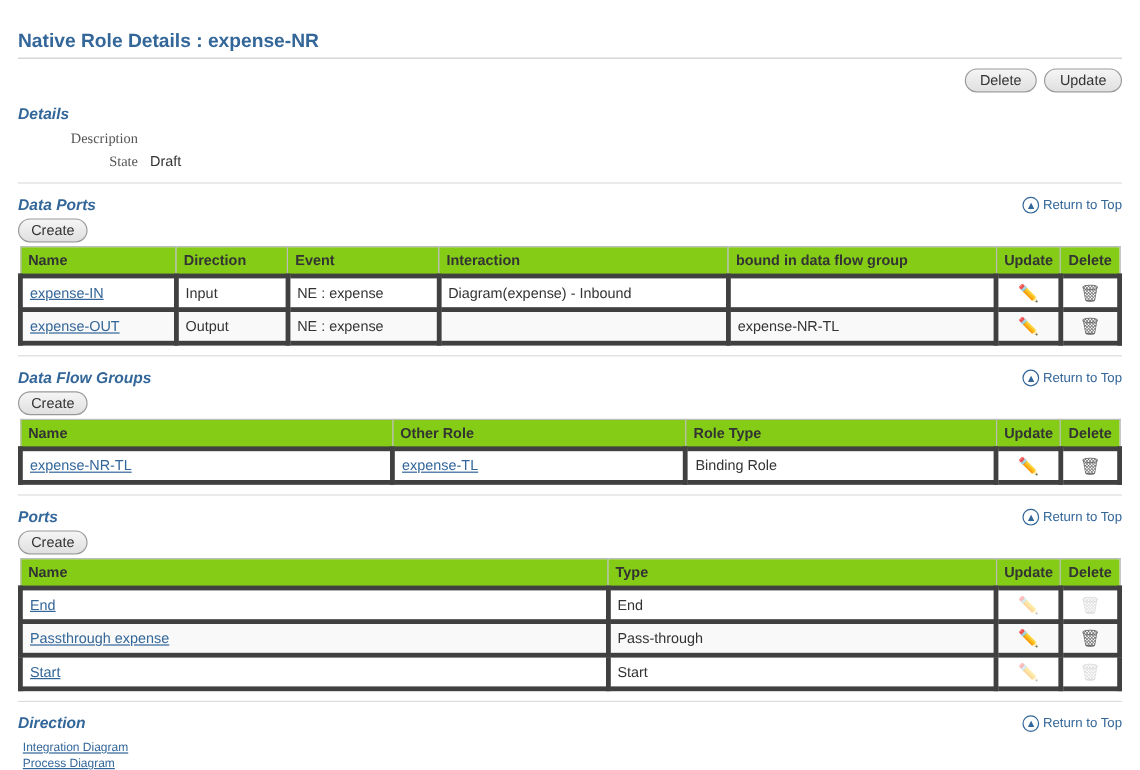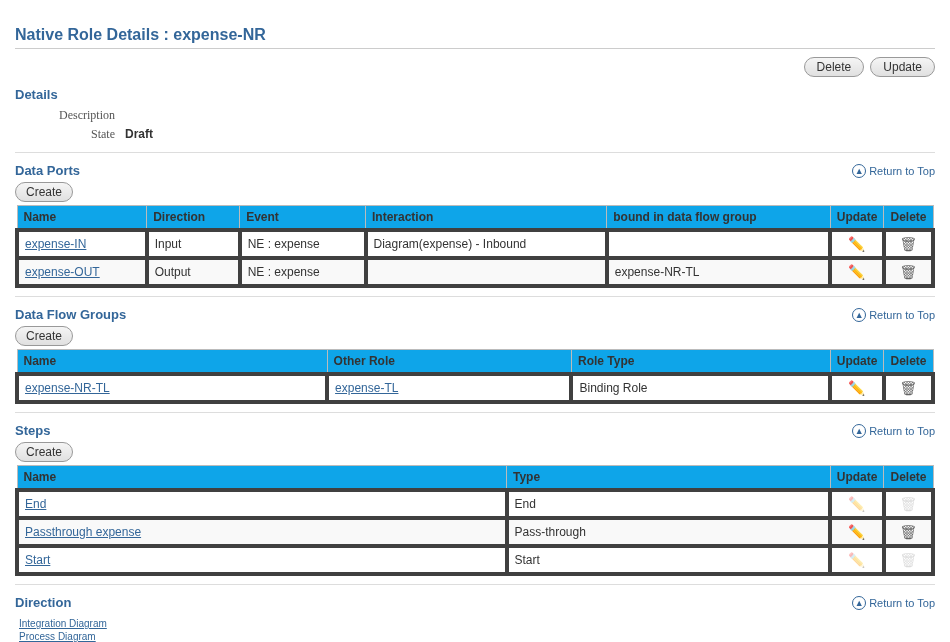--- a/index.html
+++ b/index.html
@@ -51,20 +51,21 @@
       display: flex;
       justify-content: space-between;
       align-items: center;
       margin-top: 10px;
       margin-bottom: 4px;
     }
     .section-title {
       font-size: 13px;
       font-weight: bold;
       color: #336699;
+      font-style: italic;
     }
     .return-to-top {
       display: flex;
       align-items: center;
       gap: 3px;
       color: #336699;
       cursor: pointer;
       font-size: 11px;
       text-decoration: none;
     }
@@ -95,33 +96,33 @@
       padding: 2px 0 2px 20px;
       font-size: 12px;
     }
     .details-label {
       width: 80px;
       text-align: right;
       color: #555;
       font-family: Liberation Serif, serif;
     }
     .details-value {
-      font-weight: bold;
+      font-weight: normal;
       text-align: right;
     }
 
     
     table {
       width: 100%;
       border-collapse: collapse;
       font-size: 12px;
       margin-bottom: 4px;
     }
     thead tr {
-      background-color: #0ea5e9;
+      background-color: #84cc16;
     }
     thead th {
       text-align: left;
       padding: 4px 6px;
       font-weight: bold;
       color: #333;
       border: 1px solid #bbb;
     }
     tbody tr {
       background: #fff;
@@ -300,21 +301,21 @@
       <td class="icon-cell">
         <span class="icon-btn trash-icon">🗑</span>
       </td>
     </tr>
       </tbody>
   </table>
 
   <hr class="section-divider">
 
   <div class="section-header">
-    <span class="section-title">Steps</span>
+    <span class="section-title">Ports</span>
     <a class="return-to-top">
       <span class="return-icon">▲</span>
       <span>Return to Top</span>
     </a>
   </div>
   <div class="create-row">
     <button class="btn-small">Create</button>
   </div>
   <table>
     <thead>

